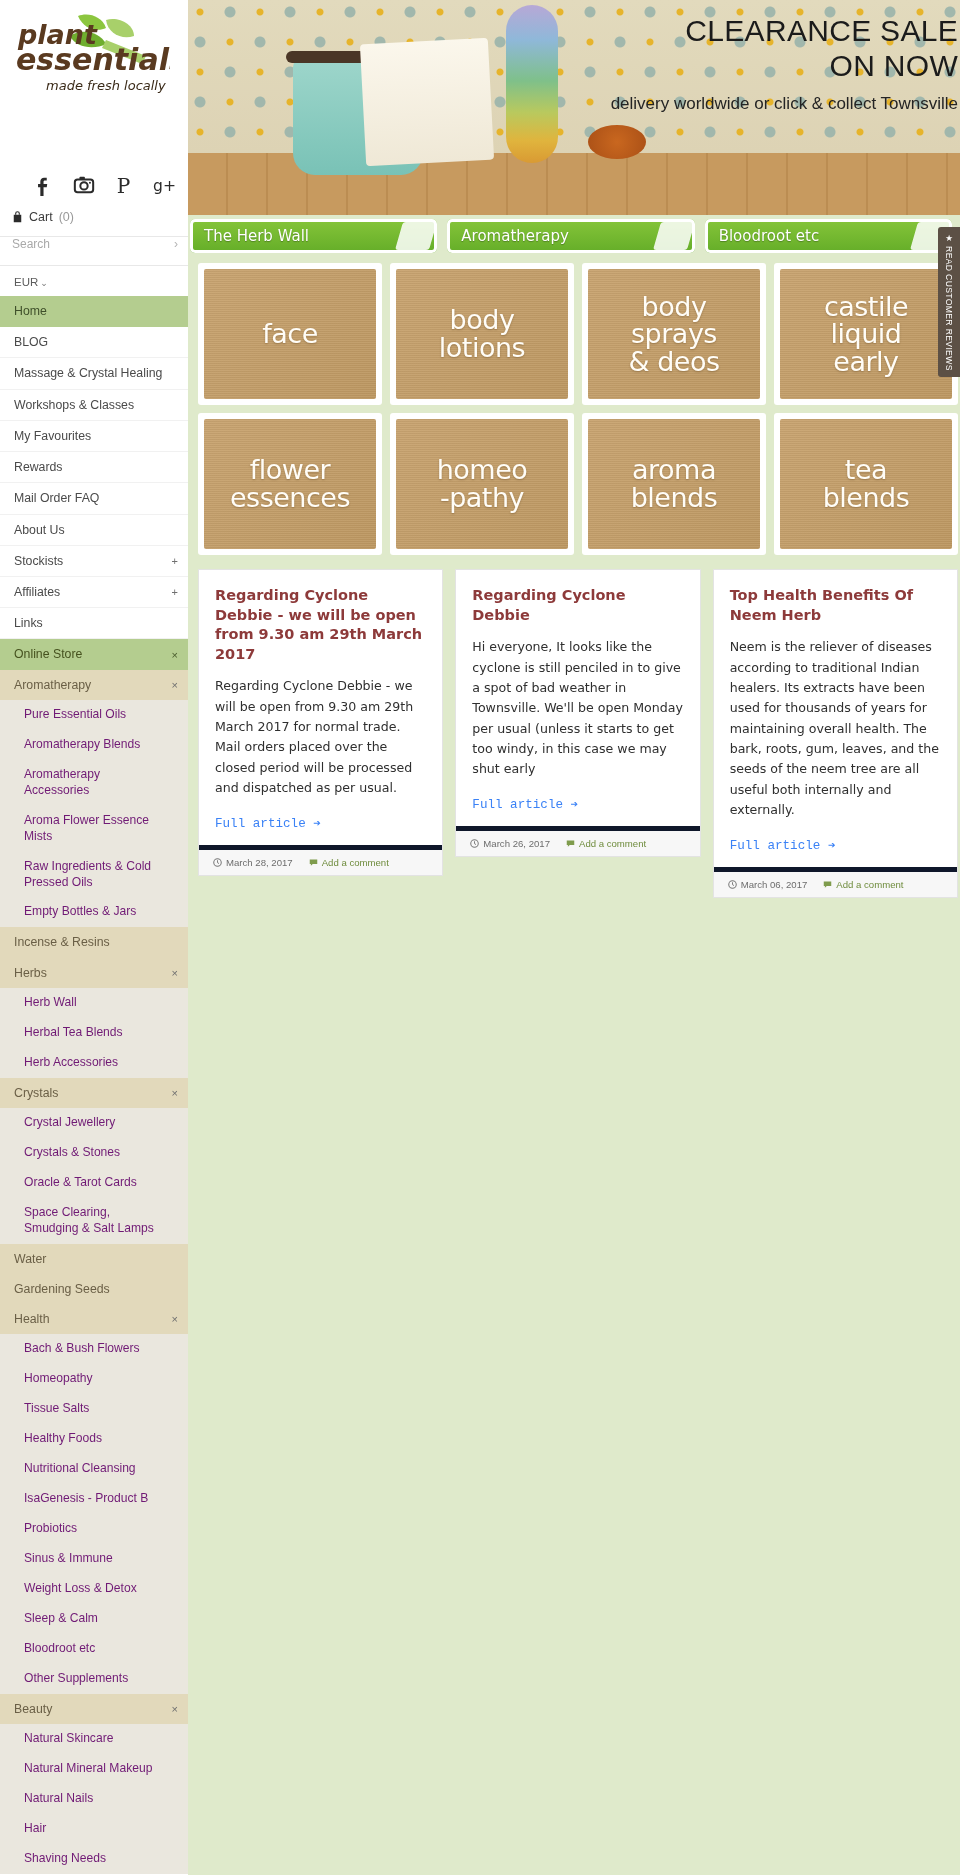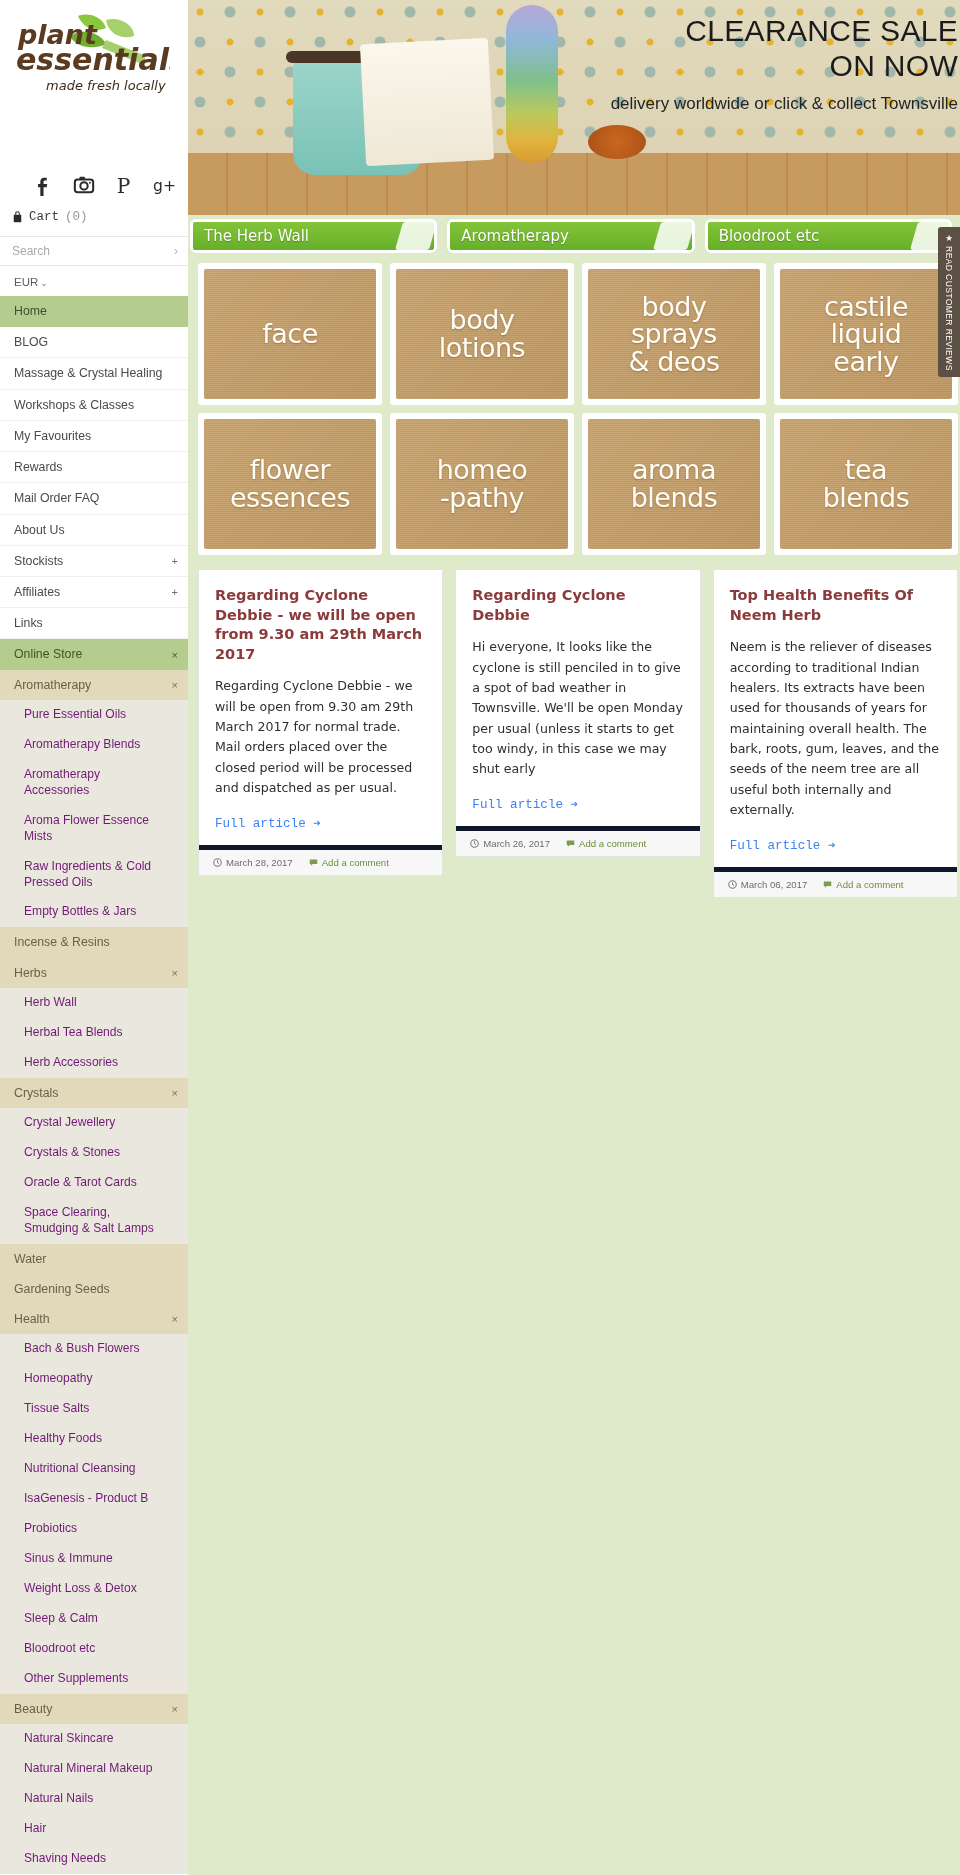--- a/index.html
+++ b/index.html
@@ -25,29 +25,29 @@
   .social-row {
     display: flex; gap: 18px;
     padding: 14px 0 10px 33px;
     align-items: center;
   }
   .social-ic { width: 22px; height: 22px; display:block; }
 
   .cart-row {
     display: flex; align-items: center; gap: 6px;
     padding: 4px 0 12px 12px;
-    font-size: 12.5px; color: #3b3b3b; font-family: Liberation Mono, monospace;
+    font-size: 12.5px; color: #3b3b3b;
   }
   .cart-count { color: #9a9a9a; }
 
   .search-row {
     border-top: 1px solid #e8e8e8;
     border-bottom: 1px solid #e8e8e8;
     height: 30px;
-    display: flex; align-items: center;
+    display: flex; align-items: flex-start;
     padding: 0 10px 0 12px;
     justify-content: space-between;
   }
   .search-row input {
     border: none; outline: none;
     font-size: 12px; color: #8d8d8d;
     font-family: "Liberation Sans", sans-serif;
     width: 150px; background: transparent;
   }
   .search-row input::placeholder { color: #a9a9a9; }

